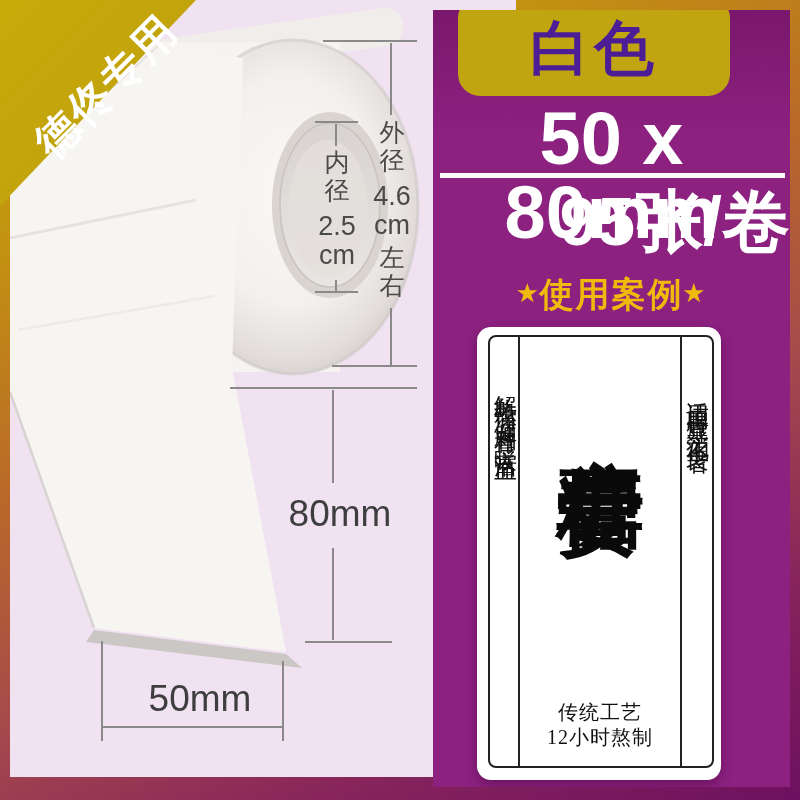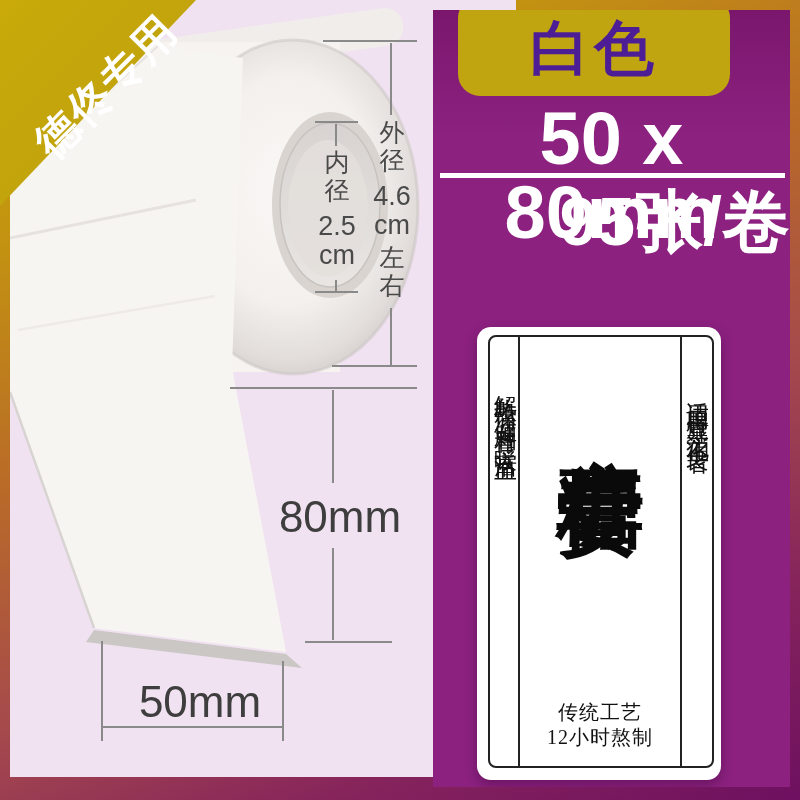--- a/index.html
+++ b/index.html
@@ -6,21 +6,21 @@
   body{width:800px;height:800px;overflow:hidden;font-family:"Liberation Sans",sans-serif;}
   .frame{position:relative;width:800px;height:800px;
     background:linear-gradient(155deg,#C8A70A 0%,#C39410 20%,#B96A28 42%,#A64A4C 62%,#85235C 82%,#6E1060 100%);}
   
   .left-panel{position:absolute;left:10px;top:0;width:506px;height:777px;background:#F1E2F2;overflow:hidden;}
   .left-panel svg{position:absolute;left:0;top:0;}
   .dim-col{position:absolute;display:flex;flex-direction:column;align-items:center;color:#4A4A4A;}
   .dim-cjk{width:27px;font-size:25px;line-height:1.12;color:#4A4A4A;text-align:center;word-break:break-all;}
   .dim-num{font-size:27px;line-height:1.0;color:#4A4A4A;margin-top:9px;}
   .dim-unit{font-size:27px;line-height:1.0;color:#4A4A4A;margin-top:2px;}
-  .dim-mm{position:absolute;font-size:44px;color:#3E3E3E;text-align:center;width:160px;line-height:1;}
+  .dim-mm{position:absolute;font-size:37px;color:#3E3E3E;text-align:center;width:160px;line-height:1;}
   
   .ribbon{position:absolute;left:0;top:0;width:196px;height:206px;
     background:linear-gradient(135deg,#C9AA0A,#BC9E0E);
     clip-path:polygon(0 0,100% 0,0 100%);}
   .ribbon-text{position:absolute;left:-28px;top:58px;width:270px;text-align:center;
     transform:rotate(-45deg);color:#FFFFFF;font-weight:bold;font-size:43px;letter-spacing:2px;
     font-family:"Liberation Sans",sans-serif;}
   
   .right-panel{position:absolute;left:433px;top:10px;width:357px;height:777px;
     background:linear-gradient(180deg,#7A176D 0%,#8C2180 16%,#8C2180 100%);overflow:hidden;}
@@ -135,20 +135,23 @@
     <div class="dim-mm" style="left:110px;top:680px;">50mm</div>
   </div>
 
   <div class="right-panel">
     <div class="badge">
       <span class="badge-text">白色</span>
     </div>
     <div class="size-text">50 x 80mm</div>
     <div class="size-underline"></div>
     <div class="count-text">95张/卷</div>
+    <div class="case-header">
+      <span class="case-star">★</span><span class="case-text">使用案例</span><span class="case-star">★</span>
+    </div>
 
     <div class="label-card">
       <div class="label-inner">
         <div class="col-left">
           <div class="v-text">解热镇痛 健脾和胃 暖宫活血</div>
         </div>
         <div class="col-center">
           <div class="label-title">姜糖膏</div>
           <div class="label-footer">
             <div>传统工艺</div>

